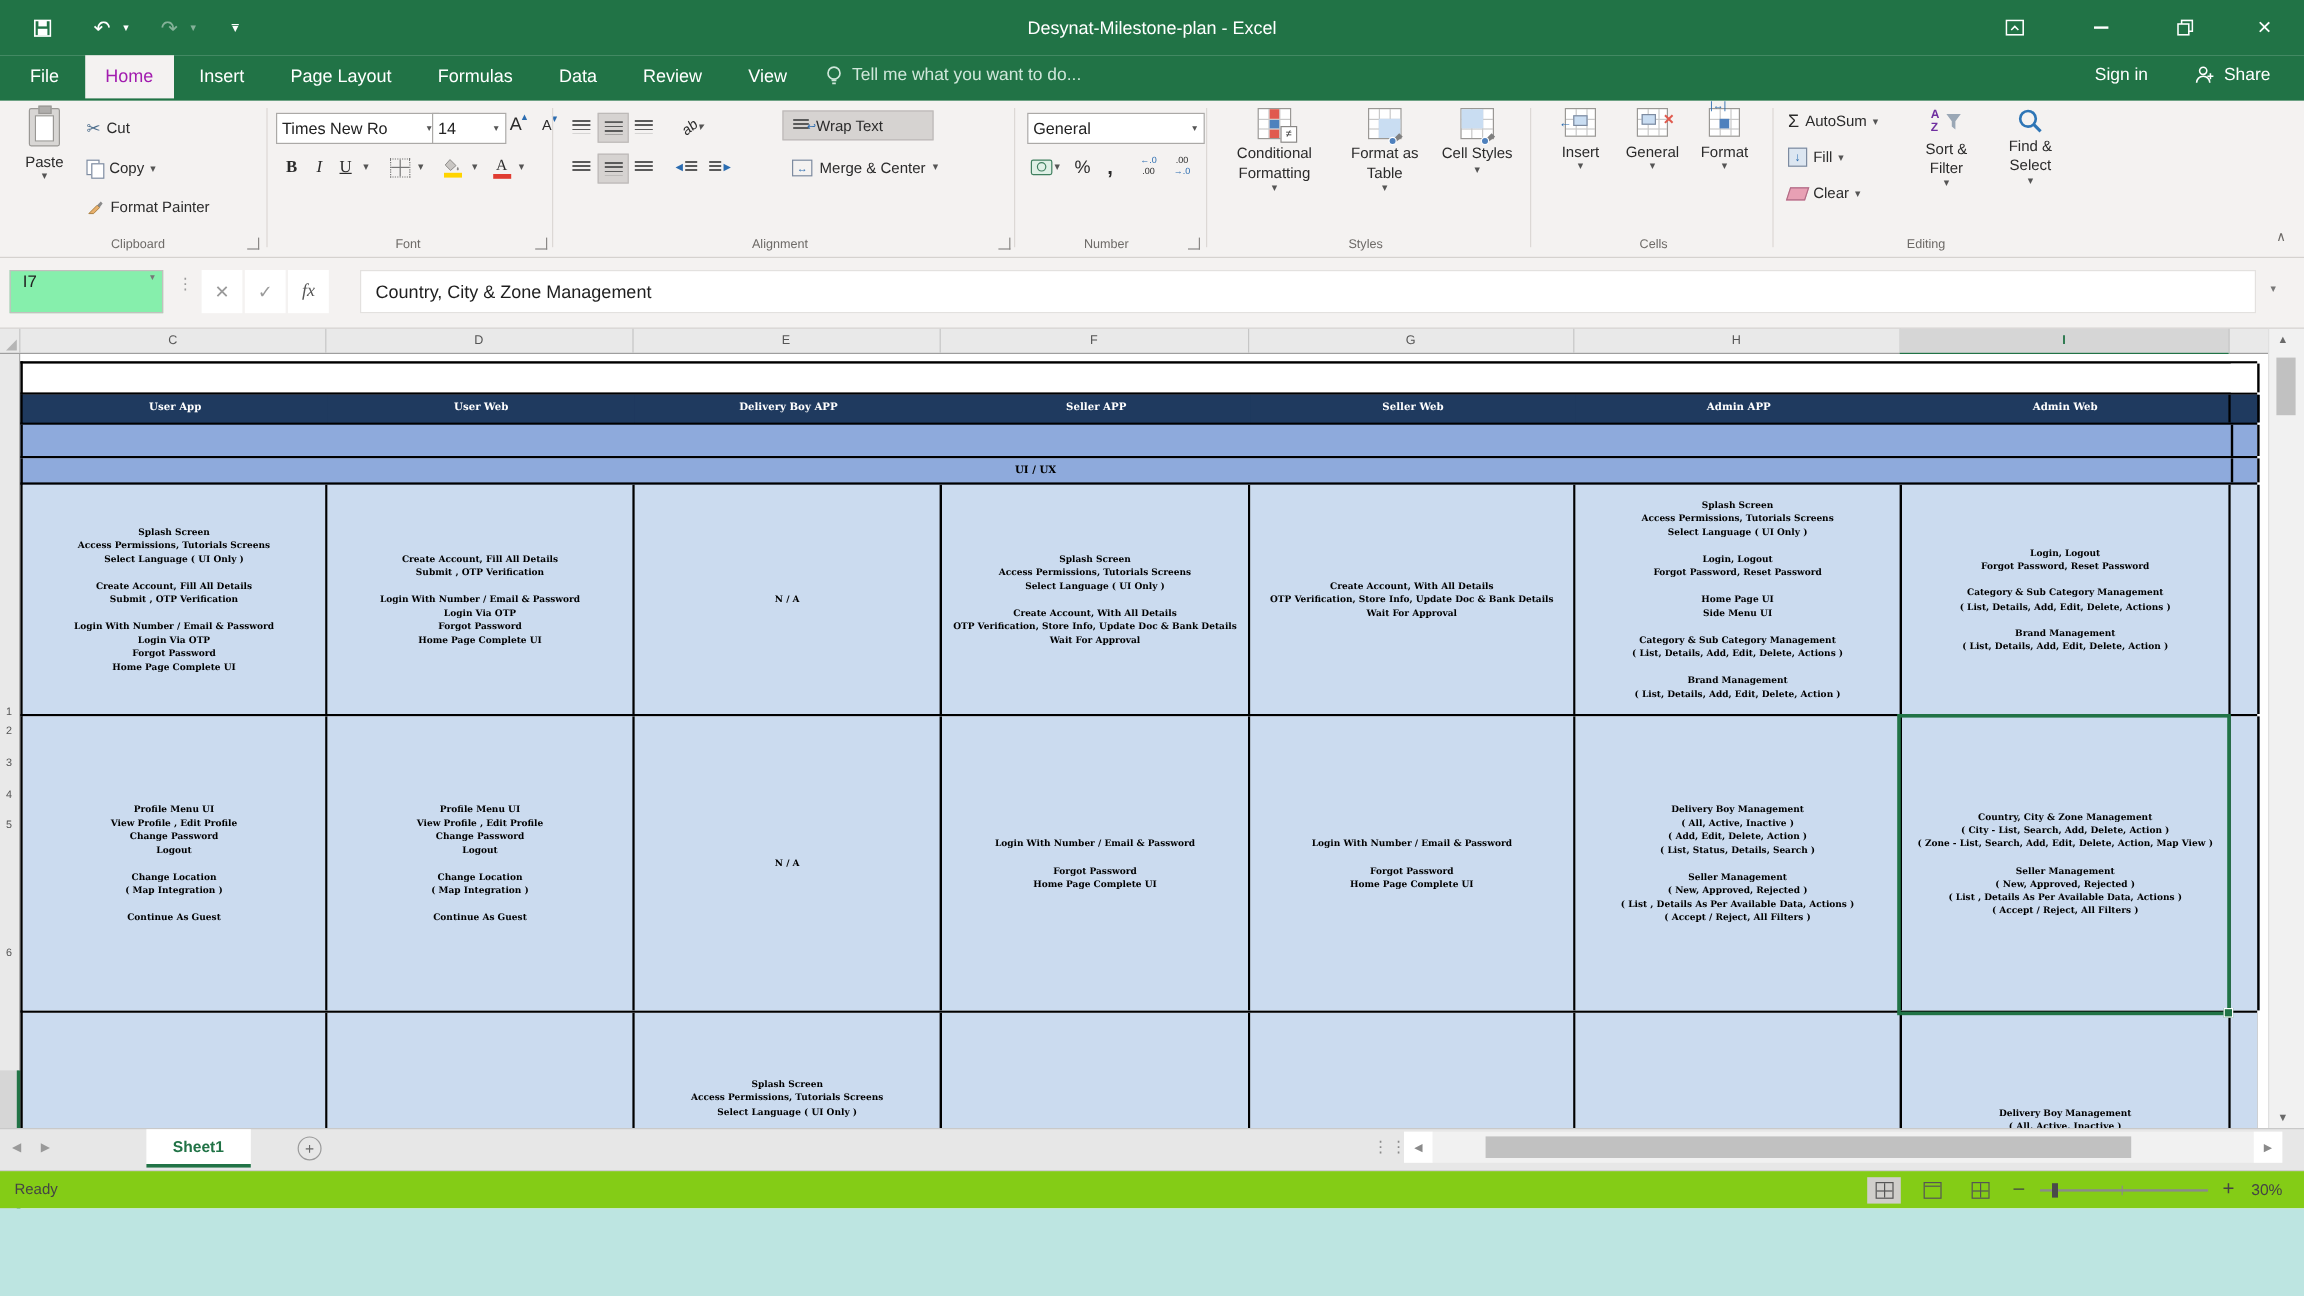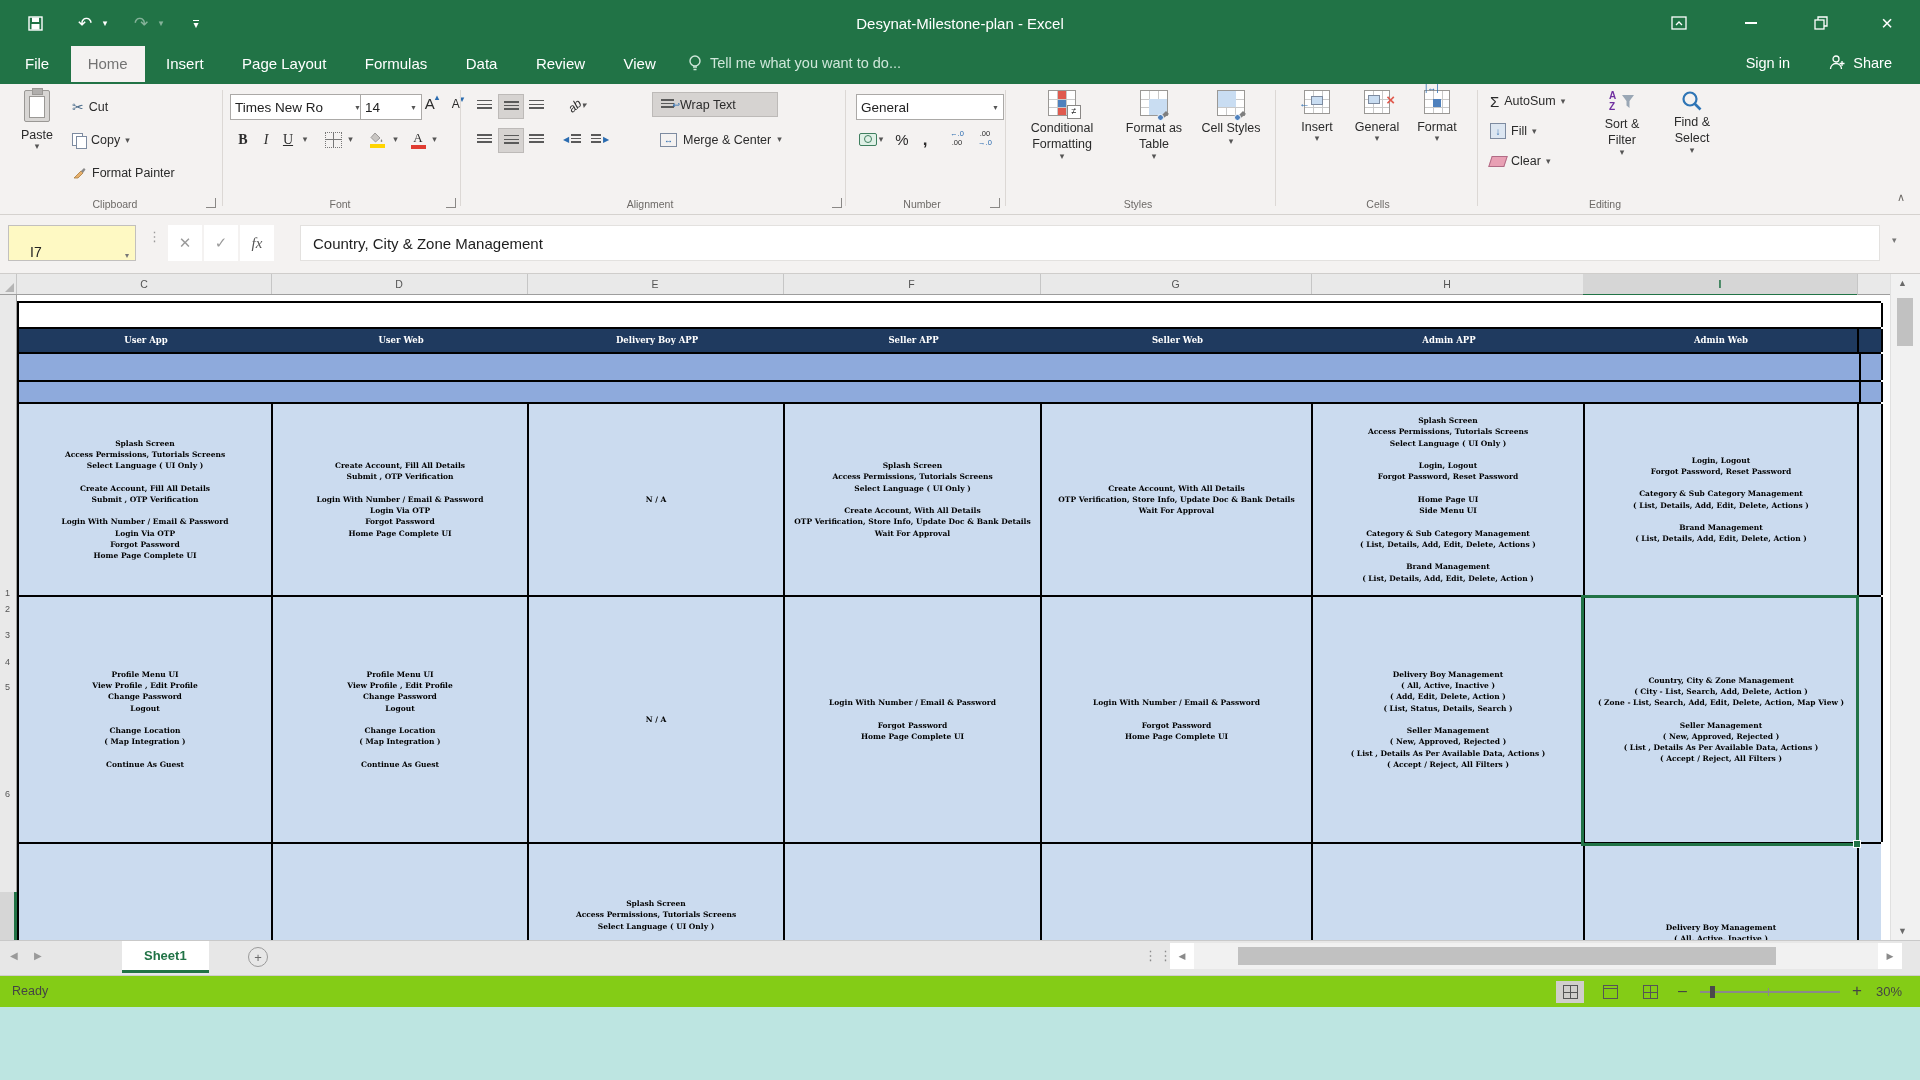--- a/index.html
+++ b/index.html
@@ -10,21 +10,21 @@
   #titlebar{left:0;top:0;width:1920px;height:46px;background:#217346;color:#fff}
   .qat-btn{top:10px;width:26px;height:26px;display:flex;align-items:center;justify-content:center;
            color:#fff;font-size:17px;cursor:default}
   .dim{opacity:.45}
   #win-title{left:0;top:0;width:1920px;height:46px;display:flex;align-items:center;justify-content:center;
              font-size:15px;color:#fff}
   .winbtn{top:0;width:46px;height:46px;display:flex;align-items:center;justify-content:center;color:#fff}
   
   #menubar{left:0;top:46px;width:1920px;height:38px;background:#217346;color:#fff}
   .mtab{position:relative;display:inline-block;padding:9px 17px 10px;font-size:15px;color:#fff}
-  .mtab.active{background:#f4f2f1;color:#737373}
+  .mtab.active{background:#f4f2f1;color:#a21caf}
   #tellme{left:688px;top:8px;display:flex;align-items:center;gap:8px;color:#d9ead f;font-size:14.5px;color:#cfe7da}
   #signin{right:130px;top:9px;font-size:14.5px}
   #share{right:28px;top:8px;display:flex;align-items:center;gap:7px;font-size:14.5px}
   
   #ribbon{left:0;top:84px;width:1920px;height:131px;background:#f4f2f1;border-bottom:1px solid #d5d2cf}
   .gsep{position:absolute;top:6px;bottom:8px;width:1px;background:#dcd8d5}
   .glabel{position:absolute;bottom:4px;font-size:10.5px;color:#6d6a67;text-align:center}
   .launcher{position:absolute;bottom:6px;width:9px;height:9px;border-right:1px solid #8a8886;border-bottom:1px solid #8a8886}
   .rbtn-sm{position:absolute;display:flex;align-items:center;gap:5px;font-size:12.5px;color:#2b2b2b;height:22px}
   .rbig{position:absolute;display:flex;flex-direction:column;align-items:center;font-size:12.5px;color:#2b2b2b}
@@ -40,22 +40,22 @@
          linear-gradient(#777,#777) center/1px 100% no-repeat}
   .minigrid{width:26px;height:24px;border:1px solid #9a9895;background:
       linear-gradient(#c9c9c9,#c9c9c9) 0 8px/100% 1px no-repeat,
       linear-gradient(#c9c9c9,#c9c9c9) 0 16px/100% 1px no-repeat,
       linear-gradient(#c9c9c9,#c9c9c9) 8px 0/1px 100% no-repeat,
       linear-gradient(#c9c9c9,#c9c9c9) 17px 0/1px 100% no-repeat,#fff;position:relative}
   .rbig2{position:absolute;display:flex;flex-direction:column;align-items:center;text-align:center;
          font-size:12.5px;color:#2b2b2b;line-height:1.25}
   
   #fbar{left:0;top:215px;width:1920px;height:59px;background:#f4f2f1;border-bottom:1px solid #cfcdcb}
-  #namebox{left:8px;top:10px;width:128px;height:36px;background:#fef9c3;border:1px solid #c2c0be;
-           display:flex;align-items:flex-end;padding-left:21px;font-size:14px;color:#222}
+  #namebox{left:8px;top:10px;width:128px;height:36px;background:#86efac;border:1px solid #c2c0be;
+           display:flex;align-items:flex-start;padding-left:10px;font-size:14px;color:#222}
   #fxfield{left:300px;top:10px;width:1580px;height:36px;background:#fff;border:1px solid #e3e1df;
            display:flex;align-items:center;padding-left:12px;font-size:15px;color:#1e1e1e}
   .fbtn{top:10px;height:36px;width:34px;display:flex;align-items:center;justify-content:center;color:#9a9a9a;font-size:15px;background:#fff}
   
   #colhead{left:0;top:274px;width:1890px;height:21px;background:#e9e9e9;border-bottom:1px solid #9e9e9e}
   .colcell{position:absolute;top:0;height:20px;display:flex;align-items:center;justify-content:center;
            font-size:10.5px;color:#555;border-right:1px solid #c6c6c6}
   #rowhead{left:0;top:295px;width:17px;height:645px;background:#e9e9e9;border-right:1px solid #9e9e9e}
   .rownum{position:absolute;width:15px;text-align:center;font-size:9px;color:#555}
   
@@ -496,20 +496,23 @@
   <div class="tcell navy" style="left:1294px;width:272px"><span>Admin APP</span></div>
   <div class="tcell navy" style="left:1566px;width:274px;border-right:2px solid #000"><span>Admin Web</span></div>
   <div class="tcell navy" style="left:1840px;width:24px;border-right:2px solid #000"></div>
 </div>
 
 <div class="trow" style="top:354px;height:28px;background:#8EAADC">
   <div class="abs" style="left:1840px;top:0;bottom:0;width:24px;border-right:2px solid #000;border-left:2px solid #000"></div>
 </div>
 
 <div class="trow" style="top:382px;height:22px;background:#8EAADC">
+  <div class="bandtext">
+      <span>UI / UX</span>
+    </div>
   <div class="abs" style="left:1840px;top:0;bottom:0;width:24px;border-right:2px solid #000;border-left:2px solid #000"></div>
 </div>
 
 <div class="trow" style="top:404px;height:193px">
   <div class="tcell" style="left:0;width:254px"><span>Splash Screen
 Access Permissions, Tutorials Screens
 Select Language ( UI Only )
 
 Create Account, Fill All Details
 Submit , OTP Verification

